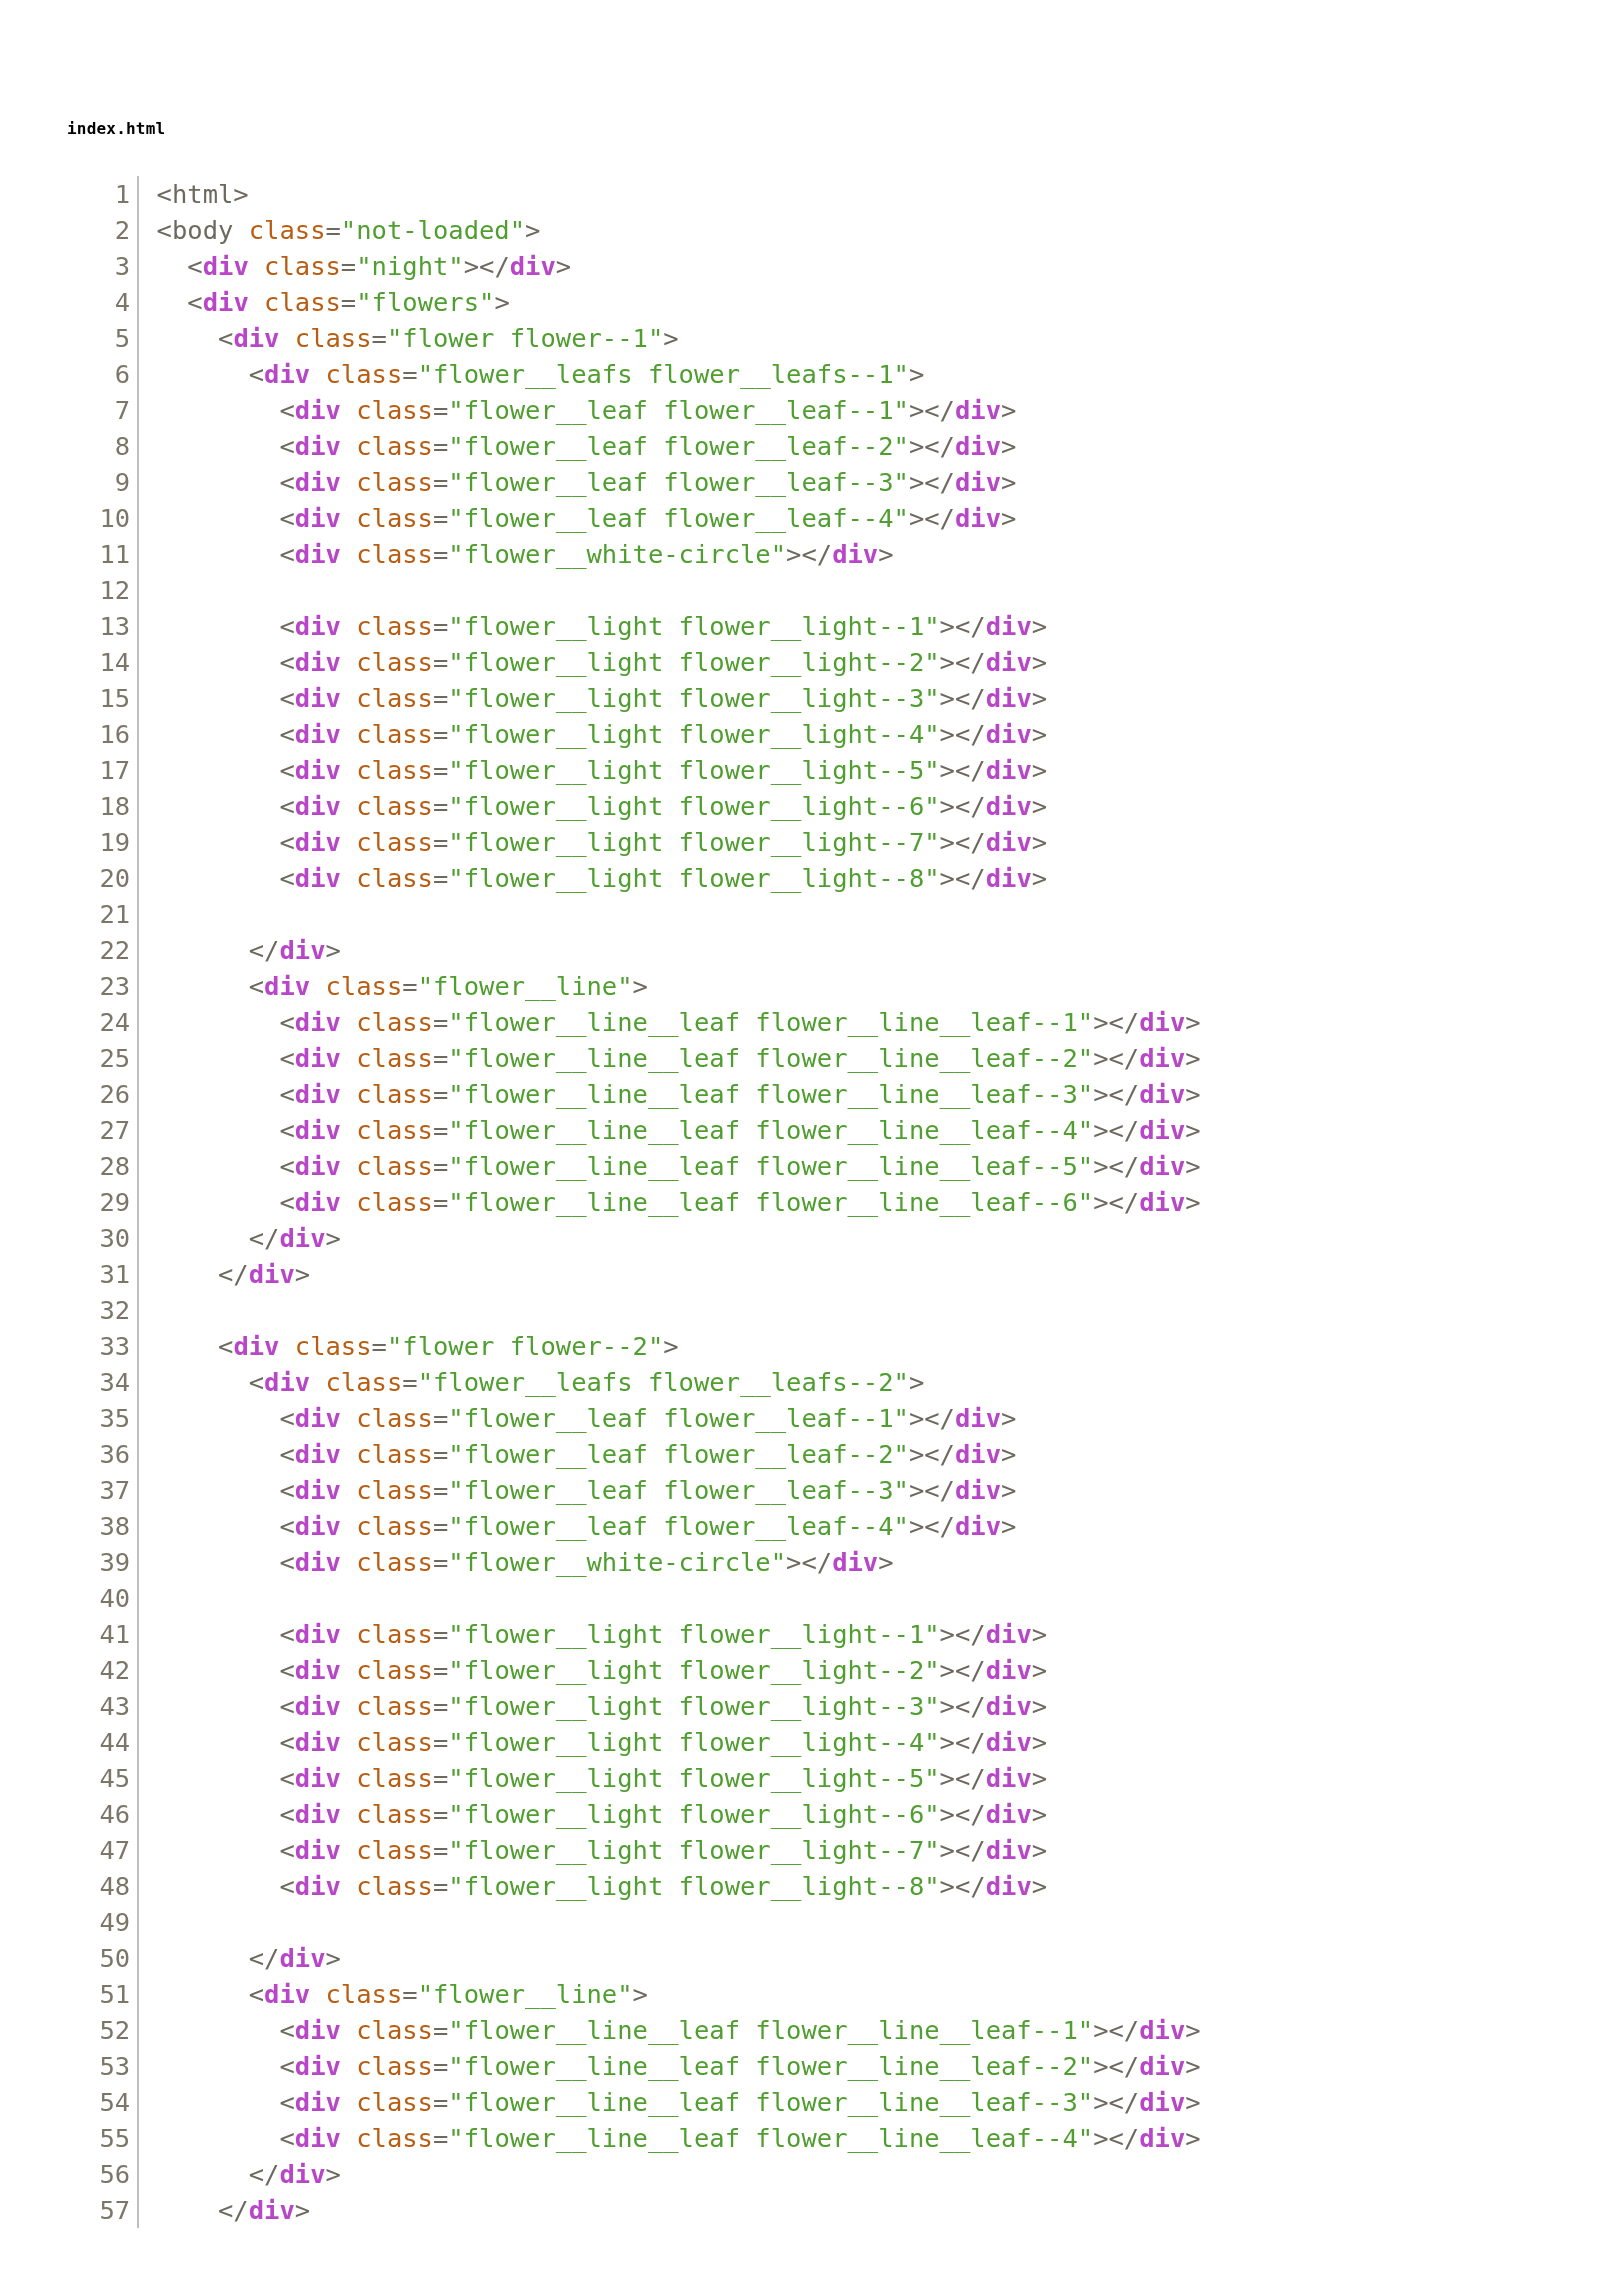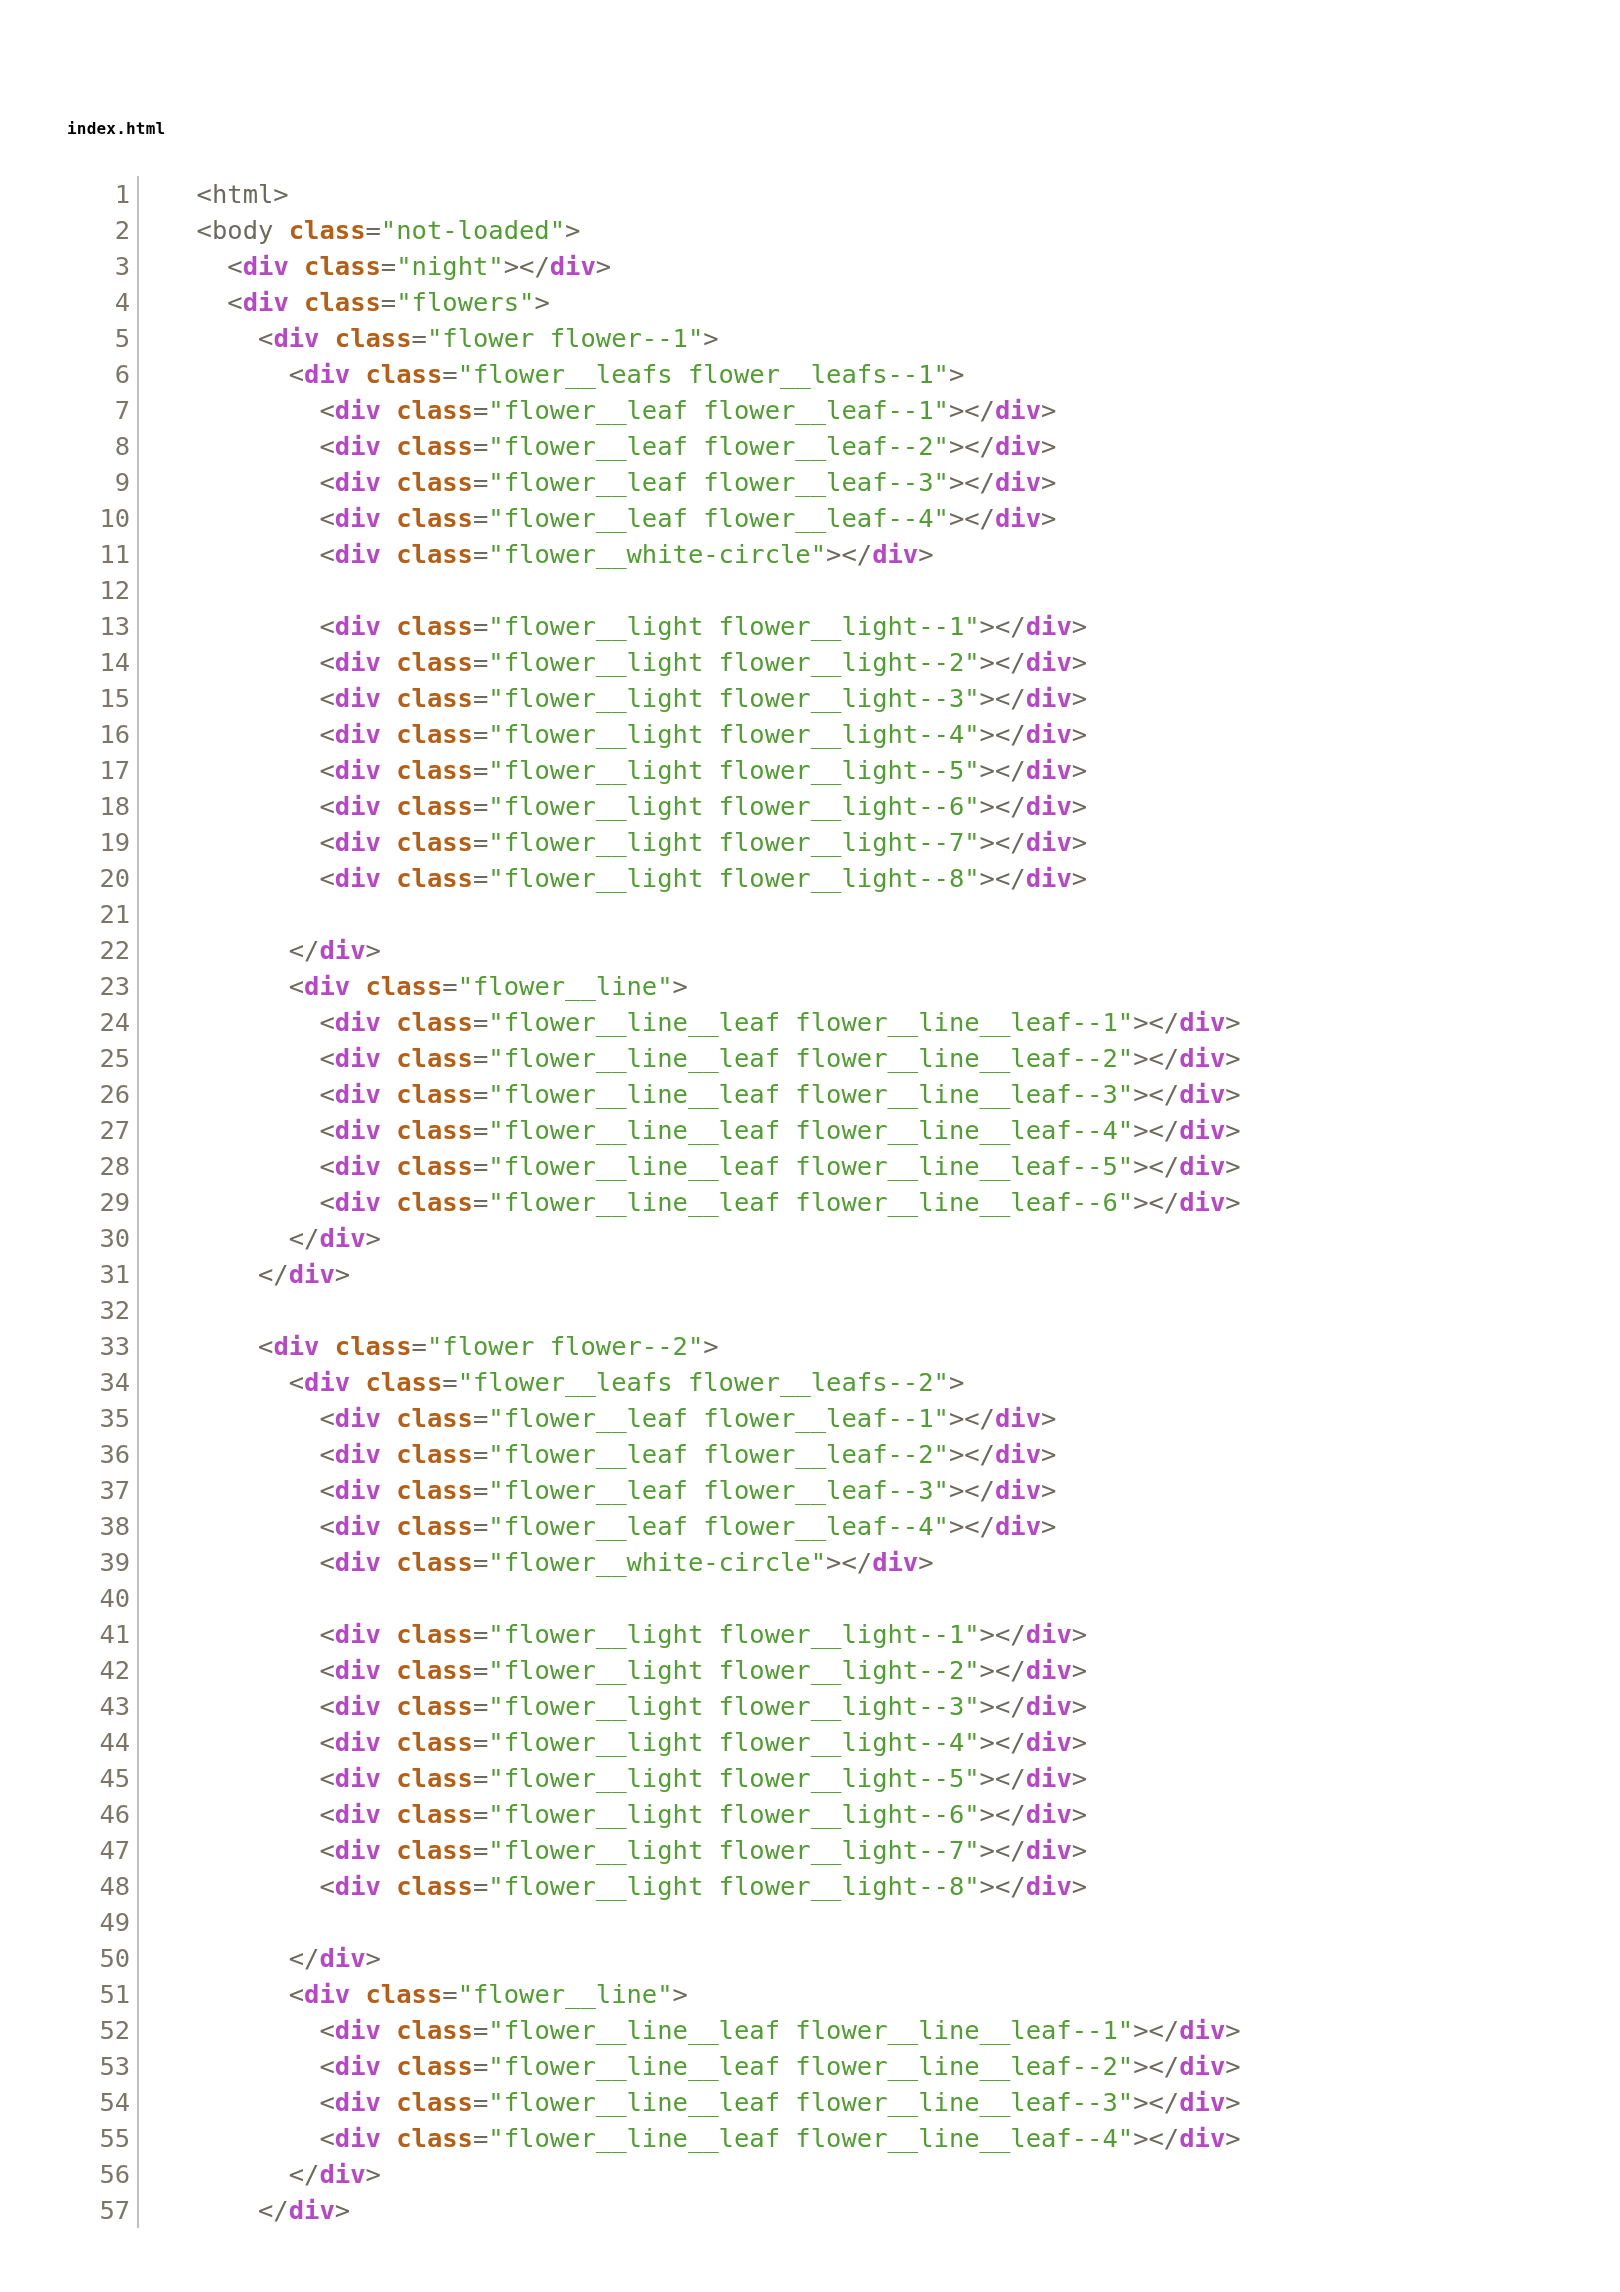--- a/index.html
+++ b/index.html
@@ -16,24 +16,24 @@
     position:absolute; left:0; top:176px; right:0;
     font-size:25.5px; line-height:36px; white-space:pre;
   }
   .line { display:flex; }
   .gutter {
     flex:0 0 139px; box-sizing:border-box;
     text-align:right; padding-right:6.9px;
     border-right:2px solid var(--border-col,#bfbfbf);
     color:var(--num-col,#7c7669);
   }
-  .content { padding-left:17.6px;margin-left:40px; }
+  .content { padding-left:17.6px; }
   .tok-g { color:var(--punct-col,#6d695e); }
   .tok-d { color:var(--tag-col,#b847c8); font-weight:bold; }
-  .tok-a { color:var(--attr-col,#b75e14); font-weight:bold; }
+  .tok-a { color:var(--attr-col,#b75e14); font-weight:normal; }
   .tok-s { color:var(--str-col,#509e30); }
 </style>
 </head>
 <body>
 
 <main>
   <h1 class="file-title">index.html</h1>
   <div class="code-block"><div class="line"><span class="gutter">1</span><span class="content"><span class="tok-g">&lt;html&gt;</span></span></div><div class="line"><span class="gutter">2</span><span class="content"><span class="tok-g">&lt;body </span><span class="tok-a">class</span><span class="tok-g">=</span><span class="tok-s">"not-loaded"</span><span class="tok-g">&gt;</span></span></div><div class="line"><span class="gutter">3</span><span class="content">  <span class="tok-g">&lt;</span><span class="tok-d">div</span><span class="tok-g"> </span><span class="tok-a">class</span><span class="tok-g">=</span><span class="tok-s">"night"</span><span class="tok-g">&gt;&lt;/</span><span class="tok-d">div</span><span class="tok-g">&gt;</span></span></div><div class="line"><span class="gutter">4</span><span class="content">  <span class="tok-g">&lt;</span><span class="tok-d">div</span><span class="tok-g"> </span><span class="tok-a">class</span><span class="tok-g">=</span><span class="tok-s">"flowers"</span><span class="tok-g">&gt;</span></span></div><div class="line"><span class="gutter">5</span><span class="content">    <span class="tok-g">&lt;</span><span class="tok-d">div</span><span class="tok-g"> </span><span class="tok-a">class</span><span class="tok-g">=</span><span class="tok-s">"flower flower--1"</span><span class="tok-g">&gt;</span></span></div><div class="line"><span class="gutter">6</span><span class="content">      <span class="tok-g">&lt;</span><span class="tok-d">div</span><span class="tok-g"> </span><span class="tok-a">class</span><span class="tok-g">=</span><span class="tok-s">"flower__leafs flower__leafs--1"</span><span class="tok-g">&gt;</span></span></div><div class="line"><span class="gutter">7</span><span class="content">        <span class="tok-g">&lt;</span><span class="tok-d">div</span><span class="tok-g"> </span><span class="tok-a">class</span><span class="tok-g">=</span><span class="tok-s">"flower__leaf flower__leaf--1"</span><span class="tok-g">&gt;&lt;/</span><span class="tok-d">div</span><span class="tok-g">&gt;</span></span></div><div class="line"><span class="gutter">8</span><span class="content">        <span class="tok-g">&lt;</span><span class="tok-d">div</span><span class="tok-g"> </span><span class="tok-a">class</span><span class="tok-g">=</span><span class="tok-s">"flower__leaf flower__leaf--2"</span><span class="tok-g">&gt;&lt;/</span><span class="tok-d">div</span><span class="tok-g">&gt;</span></span></div><div class="line"><span class="gutter">9</span><span class="content">        <span class="tok-g">&lt;</span><span class="tok-d">div</span><span class="tok-g"> </span><span class="tok-a">class</span><span class="tok-g">=</span><span class="tok-s">"flower__leaf flower__leaf--3"</span><span class="tok-g">&gt;&lt;/</span><span class="tok-d">div</span><span class="tok-g">&gt;</span></span></div><div class="line"><span class="gutter">10</span><span class="content">        <span class="tok-g">&lt;</span><span class="tok-d">div</span><span class="tok-g"> </span><span class="tok-a">class</span><span class="tok-g">=</span><span class="tok-s">"flower__leaf flower__leaf--4"</span><span class="tok-g">&gt;&lt;/</span><span class="tok-d">div</span><span class="tok-g">&gt;</span></span></div><div class="line"><span class="gutter">11</span><span class="content">        <span class="tok-g">&lt;</span><span class="tok-d">div</span><span class="tok-g"> </span><span class="tok-a">class</span><span class="tok-g">=</span><span class="tok-s">"flower__white-circle"</span><span class="tok-g">&gt;&lt;/</span><span class="tok-d">div</span><span class="tok-g">&gt;</span></span></div><div class="line"><span class="gutter">12</span><span class="content"> </span></div><div class="line"><span class="gutter">13</span><span class="content">        <span class="tok-g">&lt;</span><span class="tok-d">div</span><span class="tok-g"> </span><span class="tok-a">class</span><span class="tok-g">=</span><span class="tok-s">"flower__light flower__light--1"</span><span class="tok-g">&gt;&lt;/</span><span class="tok-d">div</span><span class="tok-g">&gt;</span></span></div><div class="line"><span class="gutter">14</span><span class="content">        <span class="tok-g">&lt;</span><span class="tok-d">div</span><span class="tok-g"> </span><span class="tok-a">class</span><span class="tok-g">=</span><span class="tok-s">"flower__light flower__light--2"</span><span class="tok-g">&gt;&lt;/</span><span class="tok-d">div</span><span class="tok-g">&gt;</span></span></div><div class="line"><span class="gutter">15</span><span class="content">        <span class="tok-g">&lt;</span><span class="tok-d">div</span><span class="tok-g"> </span><span class="tok-a">class</span><span class="tok-g">=</span><span class="tok-s">"flower__light flower__light--3"</span><span class="tok-g">&gt;&lt;/</span><span class="tok-d">div</span><span class="tok-g">&gt;</span></span></div><div class="line"><span class="gutter">16</span><span class="content">        <span class="tok-g">&lt;</span><span class="tok-d">div</span><span class="tok-g"> </span><span class="tok-a">class</span><span class="tok-g">=</span><span class="tok-s">"flower__light flower__light--4"</span><span class="tok-g">&gt;&lt;/</span><span class="tok-d">div</span><span class="tok-g">&gt;</span></span></div><div class="line"><span class="gutter">17</span><span class="content">        <span class="tok-g">&lt;</span><span class="tok-d">div</span><span class="tok-g"> </span><span class="tok-a">class</span><span class="tok-g">=</span><span class="tok-s">"flower__light flower__light--5"</span><span class="tok-g">&gt;&lt;/</span><span class="tok-d">div</span><span class="tok-g">&gt;</span></span></div><div class="line"><span class="gutter">18</span><span class="content">        <span class="tok-g">&lt;</span><span class="tok-d">div</span><span class="tok-g"> </span><span class="tok-a">class</span><span class="tok-g">=</span><span class="tok-s">"flower__light flower__light--6"</span><span class="tok-g">&gt;&lt;/</span><span class="tok-d">div</span><span class="tok-g">&gt;</span></span></div><div class="line"><span class="gutter">19</span><span class="content">        <span class="tok-g">&lt;</span><span class="tok-d">div</span><span class="tok-g"> </span><span class="tok-a">class</span><span class="tok-g">=</span><span class="tok-s">"flower__light flower__light--7"</span><span class="tok-g">&gt;&lt;/</span><span class="tok-d">div</span><span class="tok-g">&gt;</span></span></div><div class="line"><span class="gutter">20</span><span class="content">        <span class="tok-g">&lt;</span><span class="tok-d">div</span><span class="tok-g"> </span><span class="tok-a">class</span><span class="tok-g">=</span><span class="tok-s">"flower__light flower__light--8"</span><span class="tok-g">&gt;&lt;/</span><span class="tok-d">div</span><span class="tok-g">&gt;</span></span></div><div class="line"><span class="gutter">21</span><span class="content"> </span></div><div class="line"><span class="gutter">22</span><span class="content">      <span class="tok-g">&lt;/</span><span class="tok-d">div</span><span class="tok-g">&gt;</span></span></div><div class="line"><span class="gutter">23</span><span class="content">      <span class="tok-g">&lt;</span><span class="tok-d">div</span><span class="tok-g"> </span><span class="tok-a">class</span><span class="tok-g">=</span><span class="tok-s">"flower__line"</span><span class="tok-g">&gt;</span></span></div><div class="line"><span class="gutter">24</span><span class="content">        <span class="tok-g">&lt;</span><span class="tok-d">div</span><span class="tok-g"> </span><span class="tok-a">class</span><span class="tok-g">=</span><span class="tok-s">"flower__line__leaf flower__line__leaf--1"</span><span class="tok-g">&gt;&lt;/</span><span class="tok-d">div</span><span class="tok-g">&gt;</span></span></div><div class="line"><span class="gutter">25</span><span class="content">        <span class="tok-g">&lt;</span><span class="tok-d">div</span><span class="tok-g"> </span><span class="tok-a">class</span><span class="tok-g">=</span><span class="tok-s">"flower__line__leaf flower__line__leaf--2"</span><span class="tok-g">&gt;&lt;/</span><span class="tok-d">div</span><span class="tok-g">&gt;</span></span></div><div class="line"><span class="gutter">26</span><span class="content">        <span class="tok-g">&lt;</span><span class="tok-d">div</span><span class="tok-g"> </span><span class="tok-a">class</span><span class="tok-g">=</span><span class="tok-s">"flower__line__leaf flower__line__leaf--3"</span><span class="tok-g">&gt;&lt;/</span><span class="tok-d">div</span><span class="tok-g">&gt;</span></span></div><div class="line"><span class="gutter">27</span><span class="content">        <span class="tok-g">&lt;</span><span class="tok-d">div</span><span class="tok-g"> </span><span class="tok-a">class</span><span class="tok-g">=</span><span class="tok-s">"flower__line__leaf flower__line__leaf--4"</span><span class="tok-g">&gt;&lt;/</span><span class="tok-d">div</span><span class="tok-g">&gt;</span></span></div><div class="line"><span class="gutter">28</span><span class="content">        <span class="tok-g">&lt;</span><span class="tok-d">div</span><span class="tok-g"> </span><span class="tok-a">class</span><span class="tok-g">=</span><span class="tok-s">"flower__line__leaf flower__line__leaf--5"</span><span class="tok-g">&gt;&lt;/</span><span class="tok-d">div</span><span class="tok-g">&gt;</span></span></div><div class="line"><span class="gutter">29</span><span class="content">        <span class="tok-g">&lt;</span><span class="tok-d">div</span><span class="tok-g"> </span><span class="tok-a">class</span><span class="tok-g">=</span><span class="tok-s">"flower__line__leaf flower__line__leaf--6"</span><span class="tok-g">&gt;&lt;/</span><span class="tok-d">div</span><span class="tok-g">&gt;</span></span></div><div class="line"><span class="gutter">30</span><span class="content">      <span class="tok-g">&lt;/</span><span class="tok-d">div</span><span class="tok-g">&gt;</span></span></div><div class="line"><span class="gutter">31</span><span class="content">    <span class="tok-g">&lt;/</span><span class="tok-d">div</span><span class="tok-g">&gt;</span></span></div><div class="line"><span class="gutter">32</span><span class="content"> </span></div><div class="line"><span class="gutter">33</span><span class="content">    <span class="tok-g">&lt;</span><span class="tok-d">div</span><span class="tok-g"> </span><span class="tok-a">class</span><span class="tok-g">=</span><span class="tok-s">"flower flower--2"</span><span class="tok-g">&gt;</span></span></div><div class="line"><span class="gutter">34</span><span class="content">      <span class="tok-g">&lt;</span><span class="tok-d">div</span><span class="tok-g"> </span><span class="tok-a">class</span><span class="tok-g">=</span><span class="tok-s">"flower__leafs flower__leafs--2"</span><span class="tok-g">&gt;</span></span></div><div class="line"><span class="gutter">35</span><span class="content">        <span class="tok-g">&lt;</span><span class="tok-d">div</span><span class="tok-g"> </span><span class="tok-a">class</span><span class="tok-g">=</span><span class="tok-s">"flower__leaf flower__leaf--1"</span><span class="tok-g">&gt;&lt;/</span><span class="tok-d">div</span><span class="tok-g">&gt;</span></span></div><div class="line"><span class="gutter">36</span><span class="content">        <span class="tok-g">&lt;</span><span class="tok-d">div</span><span class="tok-g"> </span><span class="tok-a">class</span><span class="tok-g">=</span><span class="tok-s">"flower__leaf flower__leaf--2"</span><span class="tok-g">&gt;&lt;/</span><span class="tok-d">div</span><span class="tok-g">&gt;</span></span></div><div class="line"><span class="gutter">37</span><span class="content">        <span class="tok-g">&lt;</span><span class="tok-d">div</span><span class="tok-g"> </span><span class="tok-a">class</span><span class="tok-g">=</span><span class="tok-s">"flower__leaf flower__leaf--3"</span><span class="tok-g">&gt;&lt;/</span><span class="tok-d">div</span><span class="tok-g">&gt;</span></span></div><div class="line"><span class="gutter">38</span><span class="content">        <span class="tok-g">&lt;</span><span class="tok-d">div</span><span class="tok-g"> </span><span class="tok-a">class</span><span class="tok-g">=</span><span class="tok-s">"flower__leaf flower__leaf--4"</span><span class="tok-g">&gt;&lt;/</span><span class="tok-d">div</span><span class="tok-g">&gt;</span></span></div><div class="line"><span class="gutter">39</span><span class="content">        <span class="tok-g">&lt;</span><span class="tok-d">div</span><span class="tok-g"> </span><span class="tok-a">class</span><span class="tok-g">=</span><span class="tok-s">"flower__white-circle"</span><span class="tok-g">&gt;&lt;/</span><span class="tok-d">div</span><span class="tok-g">&gt;</span></span></div><div class="line"><span class="gutter">40</span><span class="content"> </span></div><div class="line"><span class="gutter">41</span><span class="content">        <span class="tok-g">&lt;</span><span class="tok-d">div</span><span class="tok-g"> </span><span class="tok-a">class</span><span class="tok-g">=</span><span class="tok-s">"flower__light flower__light--1"</span><span class="tok-g">&gt;&lt;/</span><span class="tok-d">div</span><span class="tok-g">&gt;</span></span></div><div class="line"><span class="gutter">42</span><span class="content">        <span class="tok-g">&lt;</span><span class="tok-d">div</span><span class="tok-g"> </span><span class="tok-a">class</span><span class="tok-g">=</span><span class="tok-s">"flower__light flower__light--2"</span><span class="tok-g">&gt;&lt;/</span><span class="tok-d">div</span><span class="tok-g">&gt;</span></span></div><div class="line"><span class="gutter">43</span><span class="content">        <span class="tok-g">&lt;</span><span class="tok-d">div</span><span class="tok-g"> </span><span class="tok-a">class</span><span class="tok-g">=</span><span class="tok-s">"flower__light flower__light--3"</span><span class="tok-g">&gt;&lt;/</span><span class="tok-d">div</span><span class="tok-g">&gt;</span></span></div><div class="line"><span class="gutter">44</span><span class="content">        <span class="tok-g">&lt;</span><span class="tok-d">div</span><span class="tok-g"> </span><span class="tok-a">class</span><span class="tok-g">=</span><span class="tok-s">"flower__light flower__light--4"</span><span class="tok-g">&gt;&lt;/</span><span class="tok-d">div</span><span class="tok-g">&gt;</span></span></div><div class="line"><span class="gutter">45</span><span class="content">        <span class="tok-g">&lt;</span><span class="tok-d">div</span><span class="tok-g"> </span><span class="tok-a">class</span><span class="tok-g">=</span><span class="tok-s">"flower__light flower__light--5"</span><span class="tok-g">&gt;&lt;/</span><span class="tok-d">div</span><span class="tok-g">&gt;</span></span></div><div class="line"><span class="gutter">46</span><span class="content">        <span class="tok-g">&lt;</span><span class="tok-d">div</span><span class="tok-g"> </span><span class="tok-a">class</span><span class="tok-g">=</span><span class="tok-s">"flower__light flower__light--6"</span><span class="tok-g">&gt;&lt;/</span><span class="tok-d">div</span><span class="tok-g">&gt;</span></span></div><div class="line"><span class="gutter">47</span><span class="content">        <span class="tok-g">&lt;</span><span class="tok-d">div</span><span class="tok-g"> </span><span class="tok-a">class</span><span class="tok-g">=</span><span class="tok-s">"flower__light flower__light--7"</span><span class="tok-g">&gt;&lt;/</span><span class="tok-d">div</span><span class="tok-g">&gt;</span></span></div><div class="line"><span class="gutter">48</span><span class="content">        <span class="tok-g">&lt;</span><span class="tok-d">div</span><span class="tok-g"> </span><span class="tok-a">class</span><span class="tok-g">=</span><span class="tok-s">"flower__light flower__light--8"</span><span class="tok-g">&gt;&lt;/</span><span class="tok-d">div</span><span class="tok-g">&gt;</span></span></div><div class="line"><span class="gutter">49</span><span class="content"> </span></div><div class="line"><span class="gutter">50</span><span class="content">      <span class="tok-g">&lt;/</span><span class="tok-d">div</span><span class="tok-g">&gt;</span></span></div><div class="line"><span class="gutter">51</span><span class="content">      <span class="tok-g">&lt;</span><span class="tok-d">div</span><span class="tok-g"> </span><span class="tok-a">class</span><span class="tok-g">=</span><span class="tok-s">"flower__line"</span><span class="tok-g">&gt;</span></span></div><div class="line"><span class="gutter">52</span><span class="content">        <span class="tok-g">&lt;</span><span class="tok-d">div</span><span class="tok-g"> </span><span class="tok-a">class</span><span class="tok-g">=</span><span class="tok-s">"flower__line__leaf flower__line__leaf--1"</span><span class="tok-g">&gt;&lt;/</span><span class="tok-d">div</span><span class="tok-g">&gt;</span></span></div><div class="line"><span class="gutter">53</span><span class="content">        <span class="tok-g">&lt;</span><span class="tok-d">div</span><span class="tok-g"> </span><span class="tok-a">class</span><span class="tok-g">=</span><span class="tok-s">"flower__line__leaf flower__line__leaf--2"</span><span class="tok-g">&gt;&lt;/</span><span class="tok-d">div</span><span class="tok-g">&gt;</span></span></div><div class="line"><span class="gutter">54</span><span class="content">        <span class="tok-g">&lt;</span><span class="tok-d">div</span><span class="tok-g"> </span><span class="tok-a">class</span><span class="tok-g">=</span><span class="tok-s">"flower__line__leaf flower__line__leaf--3"</span><span class="tok-g">&gt;&lt;/</span><span class="tok-d">div</span><span class="tok-g">&gt;</span></span></div><div class="line"><span class="gutter">55</span><span class="content">        <span class="tok-g">&lt;</span><span class="tok-d">div</span><span class="tok-g"> </span><span class="tok-a">class</span><span class="tok-g">=</span><span class="tok-s">"flower__line__leaf flower__line__leaf--4"</span><span class="tok-g">&gt;&lt;/</span><span class="tok-d">div</span><span class="tok-g">&gt;</span></span></div><div class="line"><span class="gutter">56</span><span class="content">      <span class="tok-g">&lt;/</span><span class="tok-d">div</span><span class="tok-g">&gt;</span></span></div><div class="line"><span class="gutter">57</span><span class="content">    <span class="tok-g">&lt;/</span><span class="tok-d">div</span><span class="tok-g">&gt;</span></span></div></div>
 </main>
 

